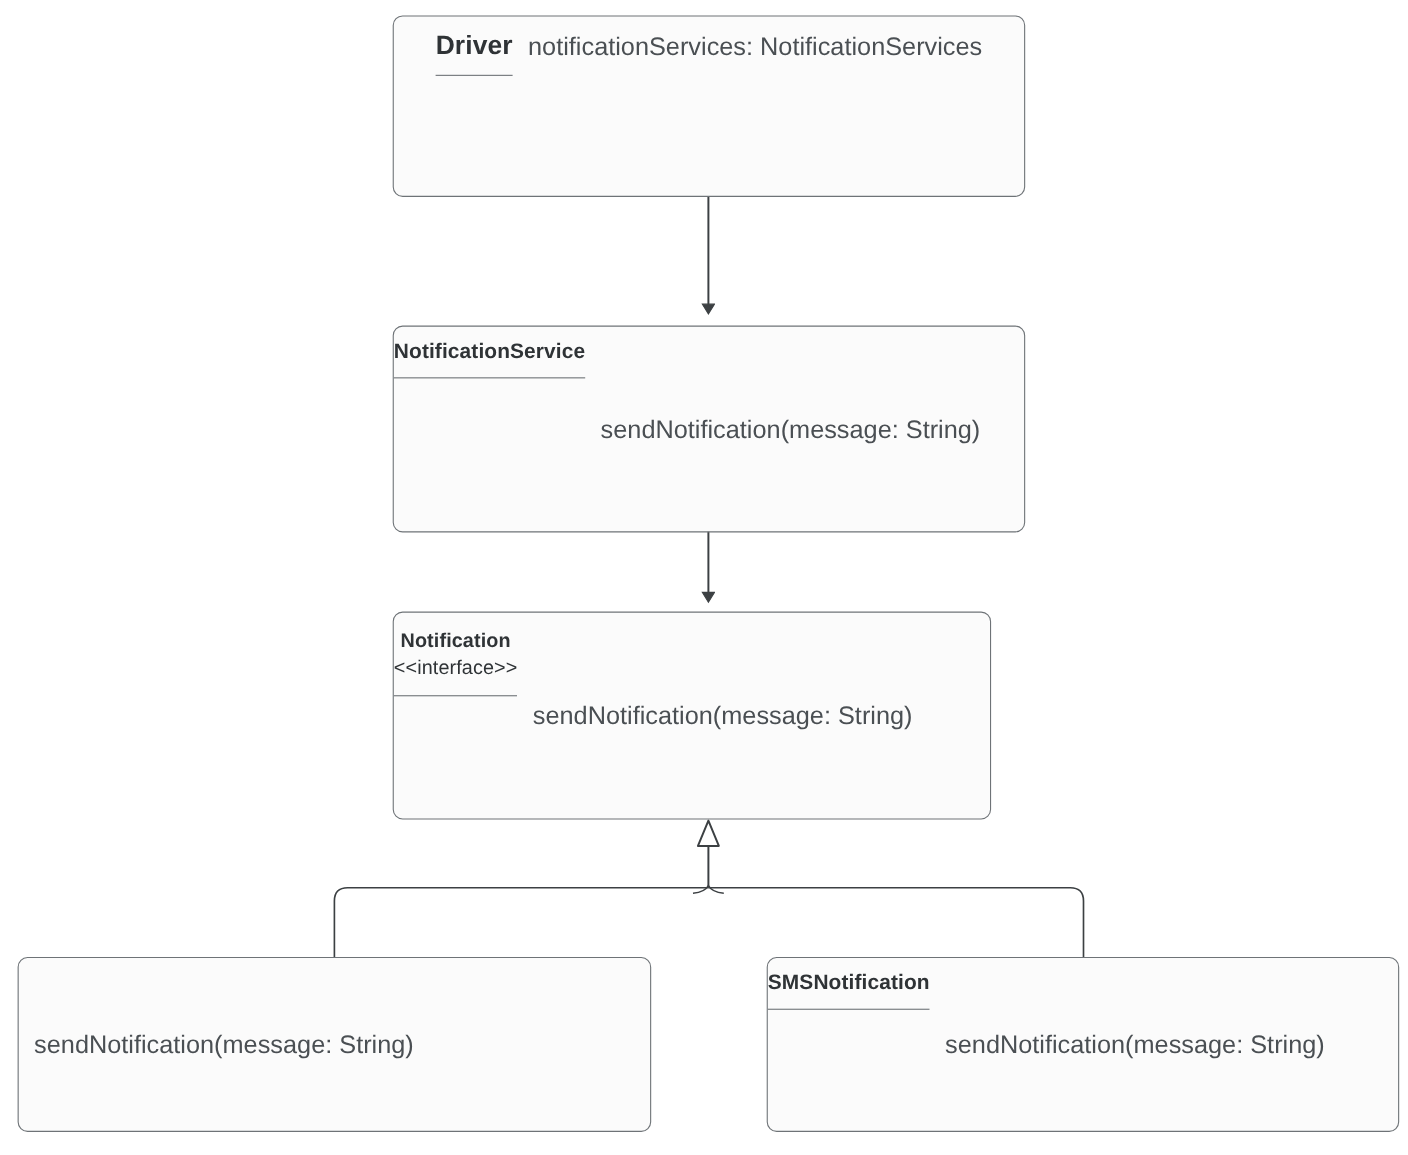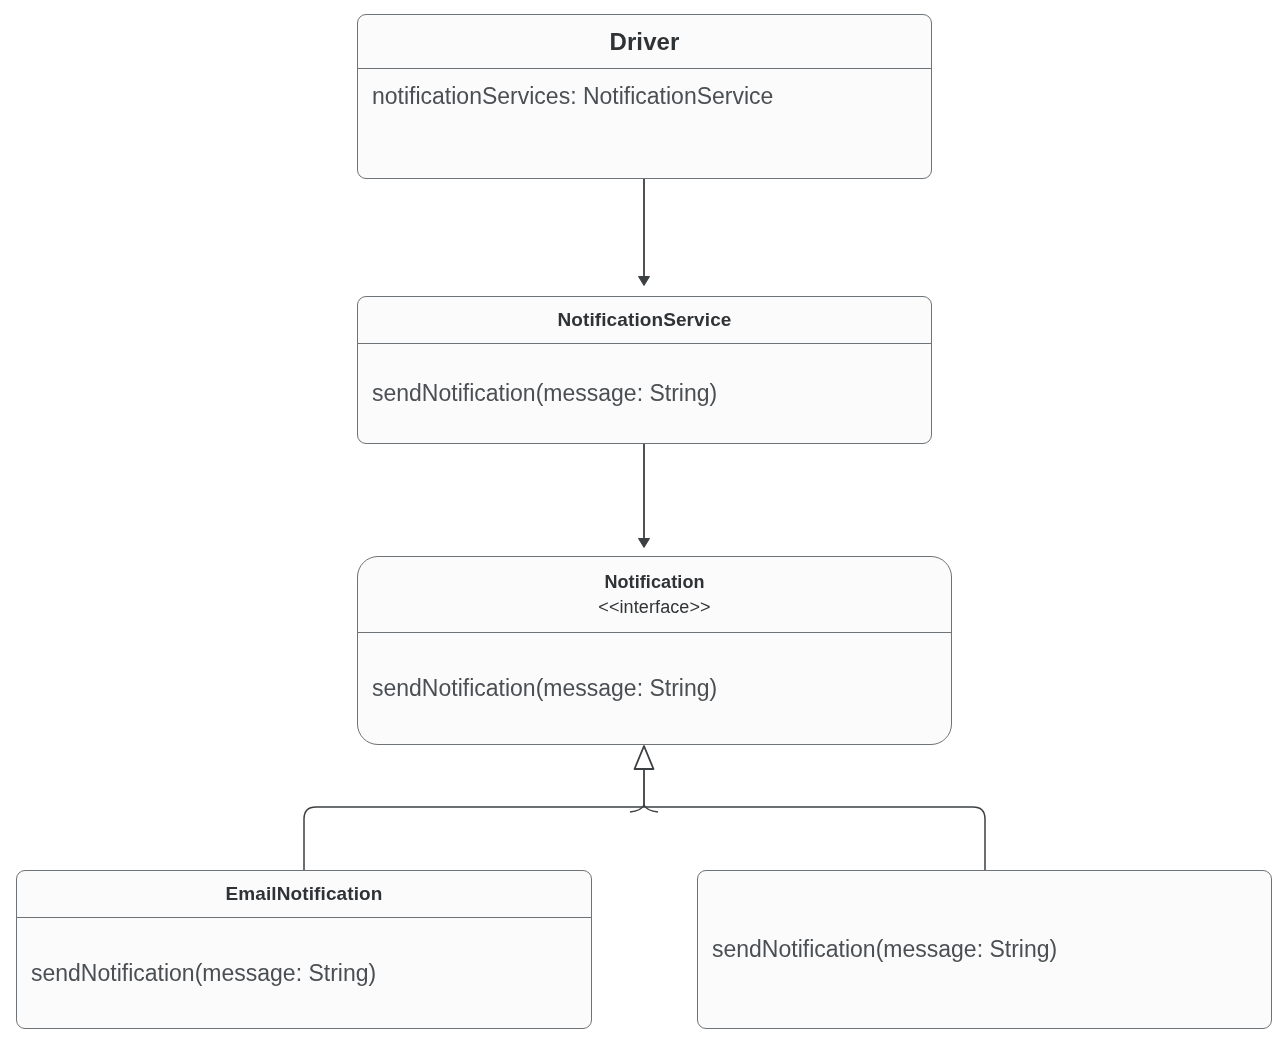--- a/index.html
+++ b/index.html
@@ -26,22 +26,22 @@
     height: 1050px;
     pointer-events: none;
   }
   .uml-class {
     position: absolute;
     box-sizing: border-box;
     background: #fbfbfb;
     border: 1.6px solid #6e7377;
     border-radius: 9px;
     display: flex;
-    flex-direction: column;
     z-index: 2;
+    justify-content: center;
   }
   .uml-title {
     box-sizing: border-box;
     text-align: center;
     font-weight: bold;
     color: #2f3336;
     letter-spacing: 0.1px;
     display: flex;
     flex-direction: column;
     align-items: center;
@@ -67,26 +67,26 @@
   .uml-section + .uml-section {
     border-top: 1.5px solid #6e7377;
   }
 
   
   #node-driver { left: 357px; top: 14px; width: 575px; height: 165px; }
   #node-driver .uml-title { height: 54px; font-size: 24px; }
   #node-driver .uml-section { height: 54px; font-size: 23px; }
 
   
-  #node-notification-service { left: 357px; top: 296px; width: 575px; height: 148px; }
+  #node-notification-service { left: 357px; top: 296px; width: 575px; height: 188px; }
   #node-notification-service .uml-title { height: 47px; font-size: 19px; }
   #node-notification-service .uml-section { font-size: 23px; padding-left: 14px; }
 
   
-  #node-notification { left: 357px; top: 556px; width: 595px; height: 189px; border-radius: 21px; }
+  #node-notification { left: 357px; top: 556px; width: 544px; height: 189px; }
   #node-notification .uml-title { height: 76px; font-size: 18px; line-height: 1.34; }
   #node-notification .uml-section { font-size: 23px; }
 
   
   #node-email { left: 16px; top: 870px; width: 576px; height: 159px; }
   #node-email .uml-title { height: 47px; font-size: 19px; }
   #node-email .uml-section { font-size: 23px; }
 
   
   #node-sms { left: 697px; top: 870px; width: 575px; height: 159px; }
@@ -129,21 +129,21 @@
     <g>
       <path d="M644,807 L973,807 Q985,807 985,819 L985,870" fill="none" stroke="#3c4043" stroke-width="1.5" stroke-linejoin="round"></path>
     </g>
   </svg>
 
   <div class="uml-class" id="node-driver">
     <div class="uml-title">
       <span>Driver</span>
     </div>
     <div class="uml-section">
-      <span>notificationServices: NotificationService</span>
+      <span>notificationServices: NotificationServices</span>
     </div>
   </div>
 
   <div class="uml-class" id="node-notification-service">
     <div class="uml-title">
       <span>NotificationService</span>
     </div>
     <div class="uml-section last">
       <span>sendNotification(message: String)</span>
     </div>
@@ -153,27 +153,27 @@
     <div class="uml-title">
       <span>Notification</span>
       <span class="stereotype">&lt;&lt;interface&gt;&gt;</span>
     </div>
     <div class="uml-section last">
       <span>sendNotification(message: String)</span>
     </div>
   </div>
 
   <div class="uml-class" id="node-email">
-    <div class="uml-title">
-      <span>EmailNotification</span>
-    </div>
     <div class="uml-section last">
       <span>sendNotification(message: String)</span>
     </div>
   </div>
 
   <div class="uml-class" id="node-sms">
+    <div class="uml-title">
+      <span>SMSNotification</span>
+    </div>
     <div class="uml-section last">
       <span>sendNotification(message: String)</span>
     </div>
   </div>
 
 </div>
 
 </body></html>

